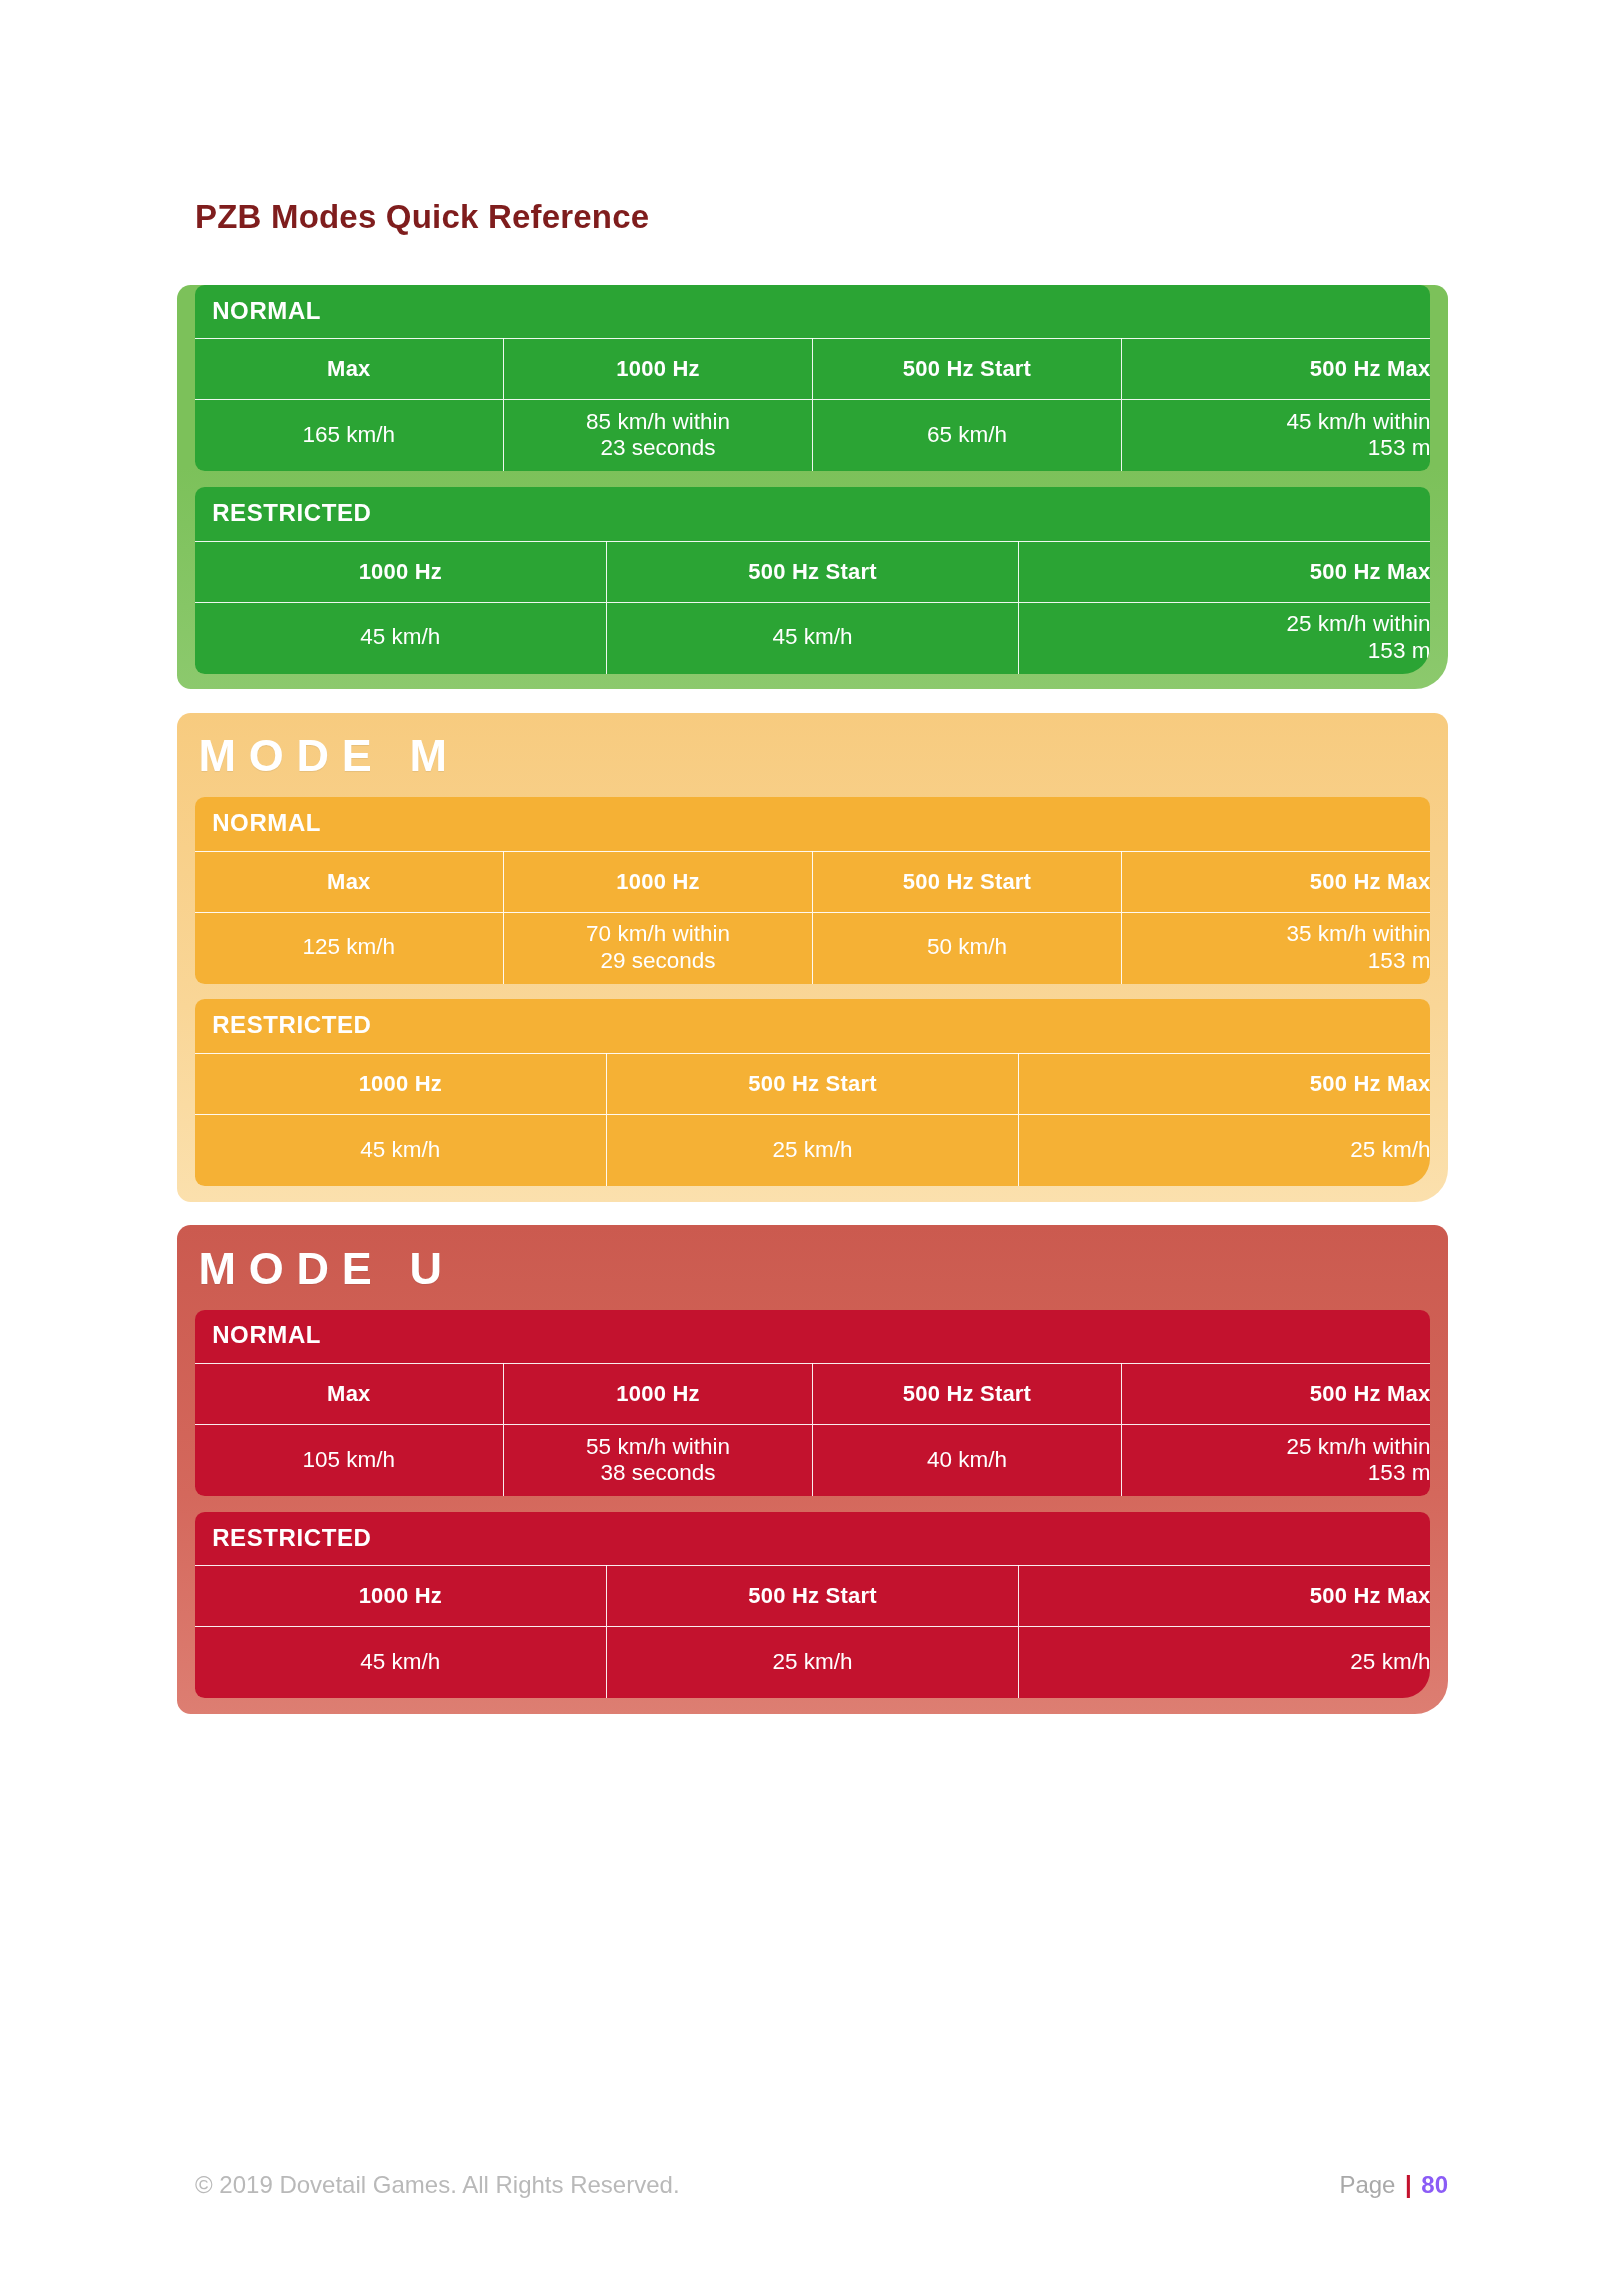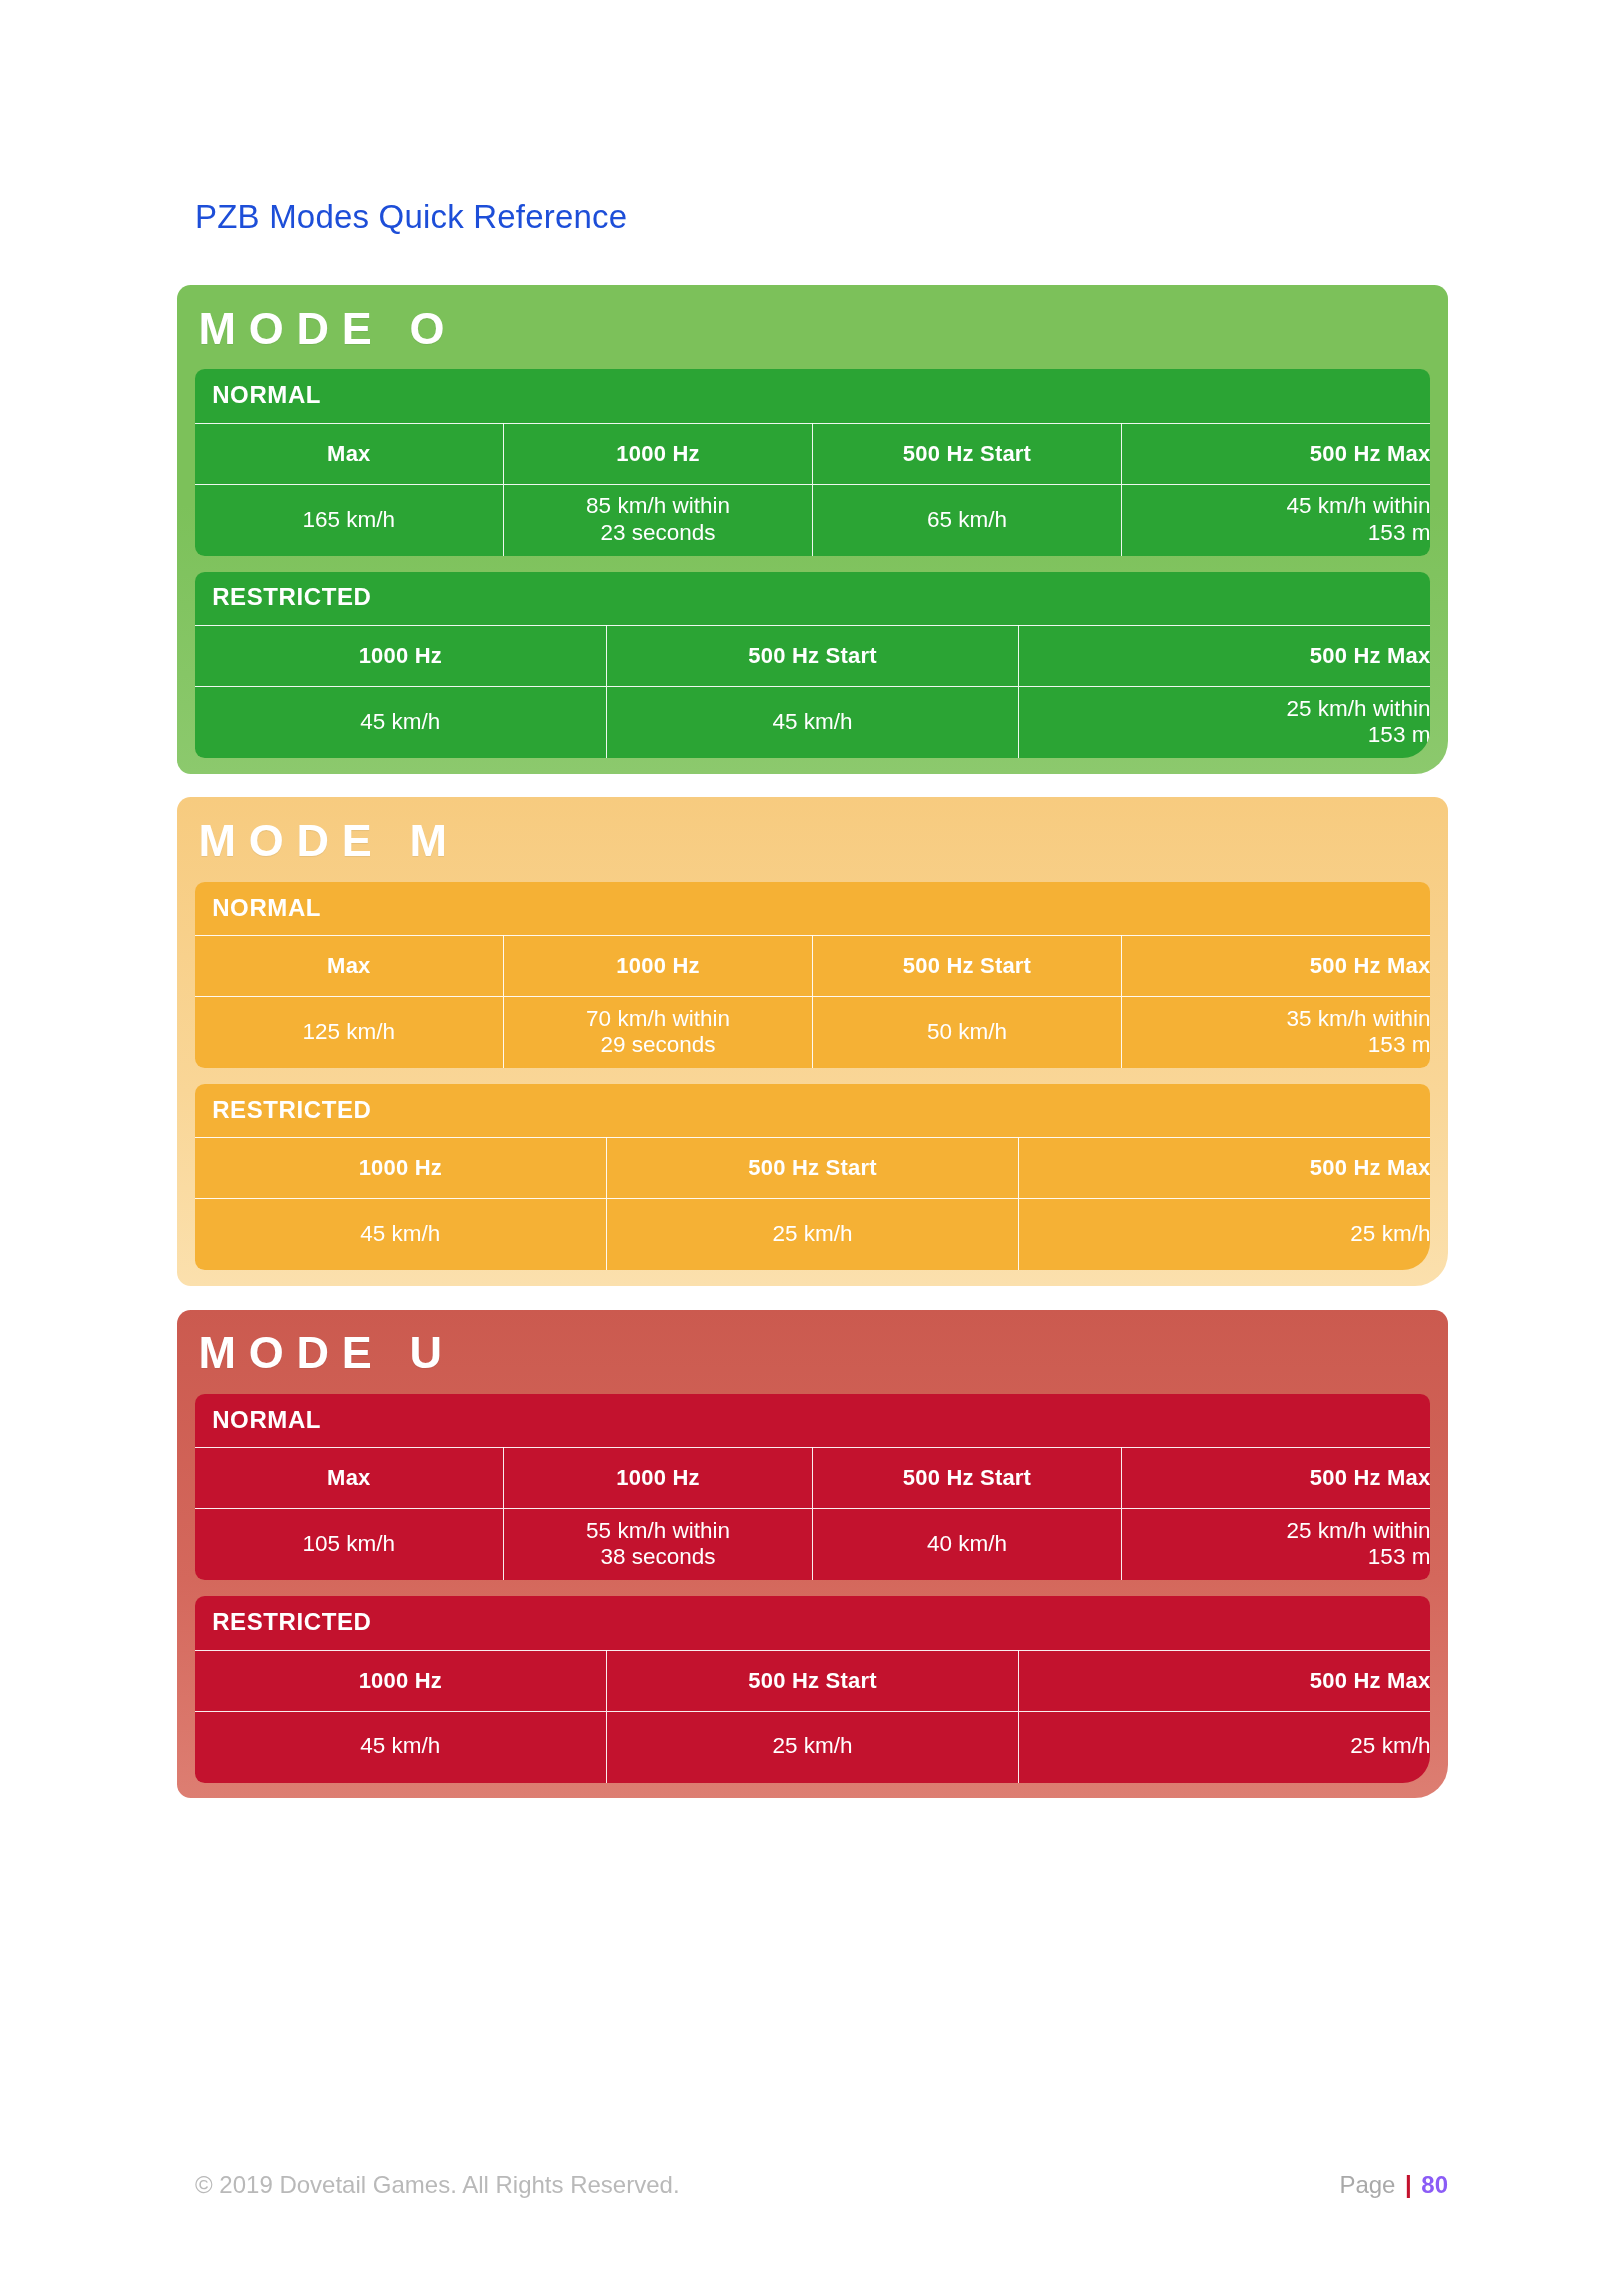--- a/index.html
+++ b/index.html
@@ -18,22 +18,22 @@
     background: #ffffff;
     overflow: hidden;
   }
 
   
   .page-title {
     position: absolute;
     left: 195px;
     top: 198px;
     font-size: 33px;
-    font-weight: normal;
-    color: #1d4ed8;
+    font-weight: bold;
+    color: #7f1d1d;
     letter-spacing: 0.2px;
   }
 
   
   .cards {
     position: absolute;
     left: 177px;
     top: 285px;
     width: 1271px;
   }
@@ -133,21 +133,20 @@
 </style>
 </head>
 <body>
 
 <div class="page">
 
   <h1 class="page-title">PZB Modes Quick Reference</h1>
 
   <div class="cards">
       <div class="mode-card green">
-        <div class="mode-title">MODE O</div>
         <div class="section">
           <div class="section-label">NORMAL</div>
           <table class="tbl">
             <thead>
               <tr>
                 <th>Max</th>
                 <th>1000 Hz</th>
                 <th>500 Hz Start</th>
                 <th>500 Hz Max</th>
               </tr>

